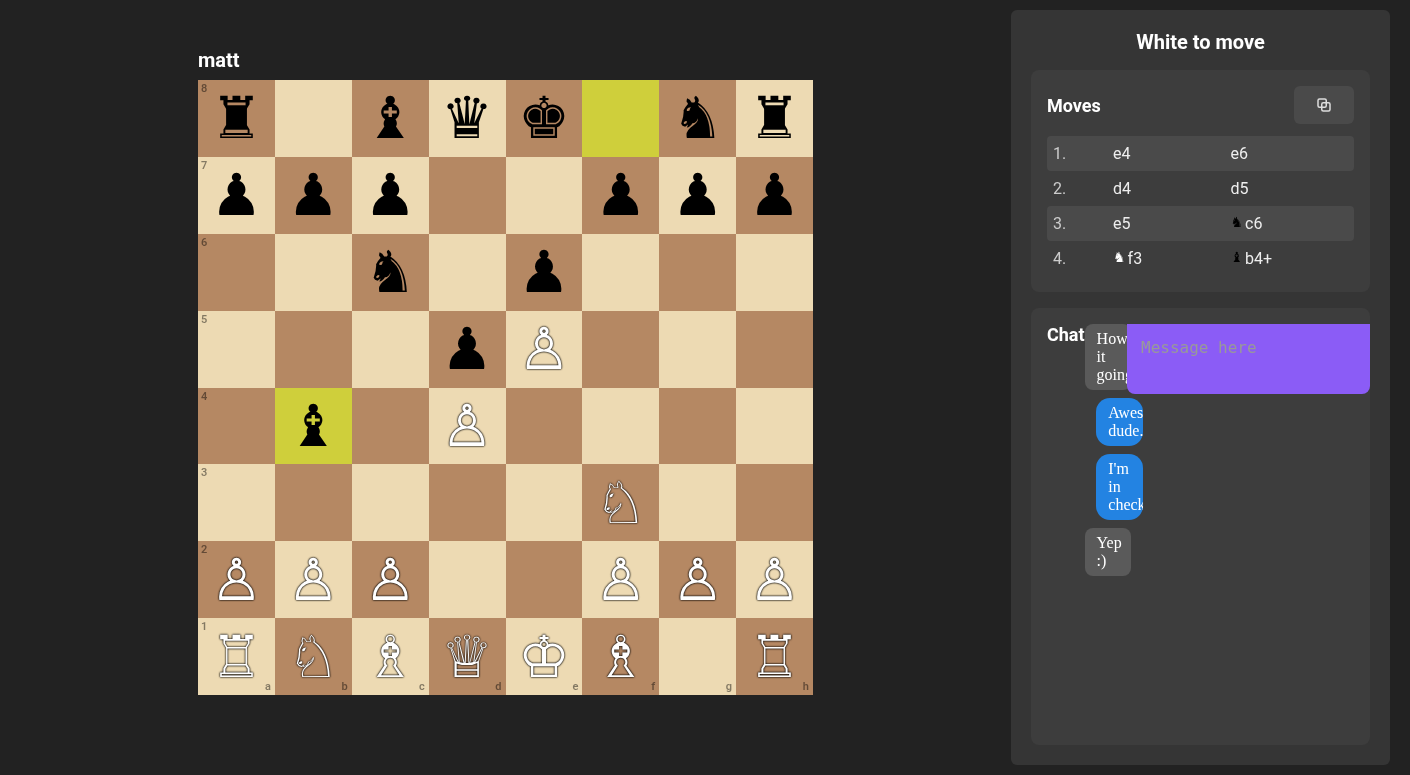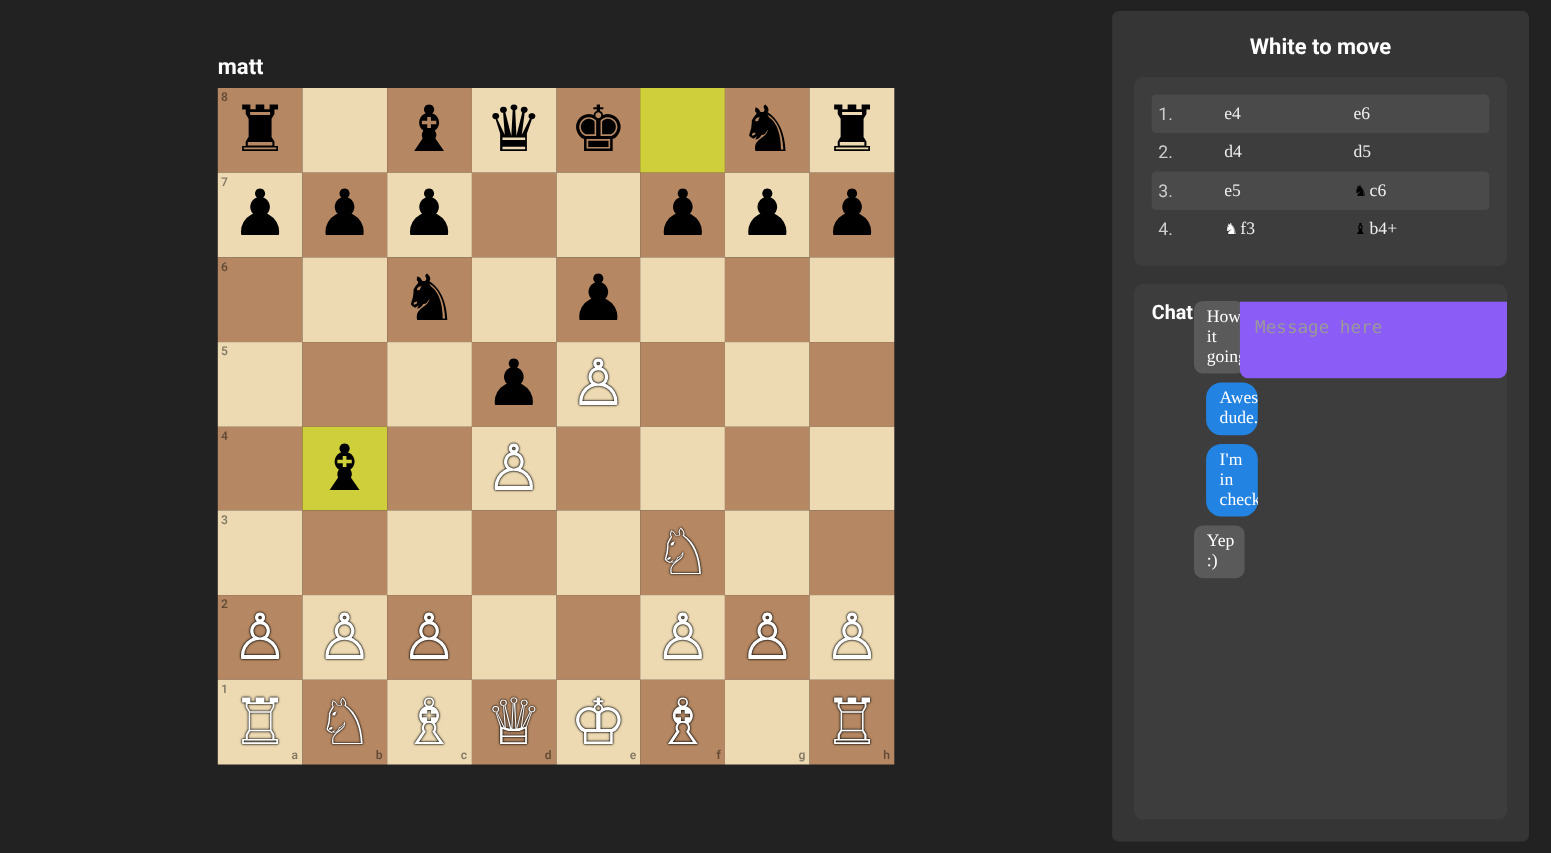--- a/index.html
+++ b/index.html
@@ -112,21 +112,21 @@
 .move-row {
   display: grid;
   grid-template-columns: 60px 1fr 1fr;
   padding: 8px 6px;
   font-size: 16px;
   color: #eee;
   align-items: center;
 }
 .move-row.striped { background: #4a4a4a; border-radius: 4px; }
 .move-num { color: #ccc; }
-.move-cell { display: flex; align-items: flex-start; gap: 2px; font-family: Liberation Serif, serif; }
+.move-cell { display: flex; align-items: flex-start; gap: 2px; }
 .move-icon { font-size: 14px; color: #000; }
 .move-icon.w { color: #fff; text-shadow: 0 0 1px #000; }
 .chat-box {
   flex: 1;
   display: flex;
   min-height: 0;
 }
 .chat-title { font-size: 18px; font-weight: 700; color: #fff; margin-bottom: 14px; }
 .chat-messages {
   flex: 1;
@@ -316,20 +316,29 @@
         <span class="file-lbl">h</span>
         <span class="piece white-p">♖</span>
       </div>
     </div>
 </div>
 
 <div class="side-panel">
   <div class="turn-indicator">White to move</div>
 
   <div class="panel-box">
+    <div class="moves-header">
+      <div class="moves-title">Moves</div>
+      <button class="copy-btn">
+        <svg viewBox="0 0 24 24">
+            <rect x="9" y="9" width="11" height="11" rx="2"></rect>
+            <rect x="4" y="4" width="11" height="11" rx="2"></rect>
+          </svg>
+      </button>
+    </div>
     <div class="moves-table" id="moves-table">
         <div class="move-row striped">
           <div class="move-num">1.</div>
           <div class="move-cell">
             <span>e4</span>
           </div>
           <div class="move-cell">
             <span>e6</span>
           </div>
         </div>

